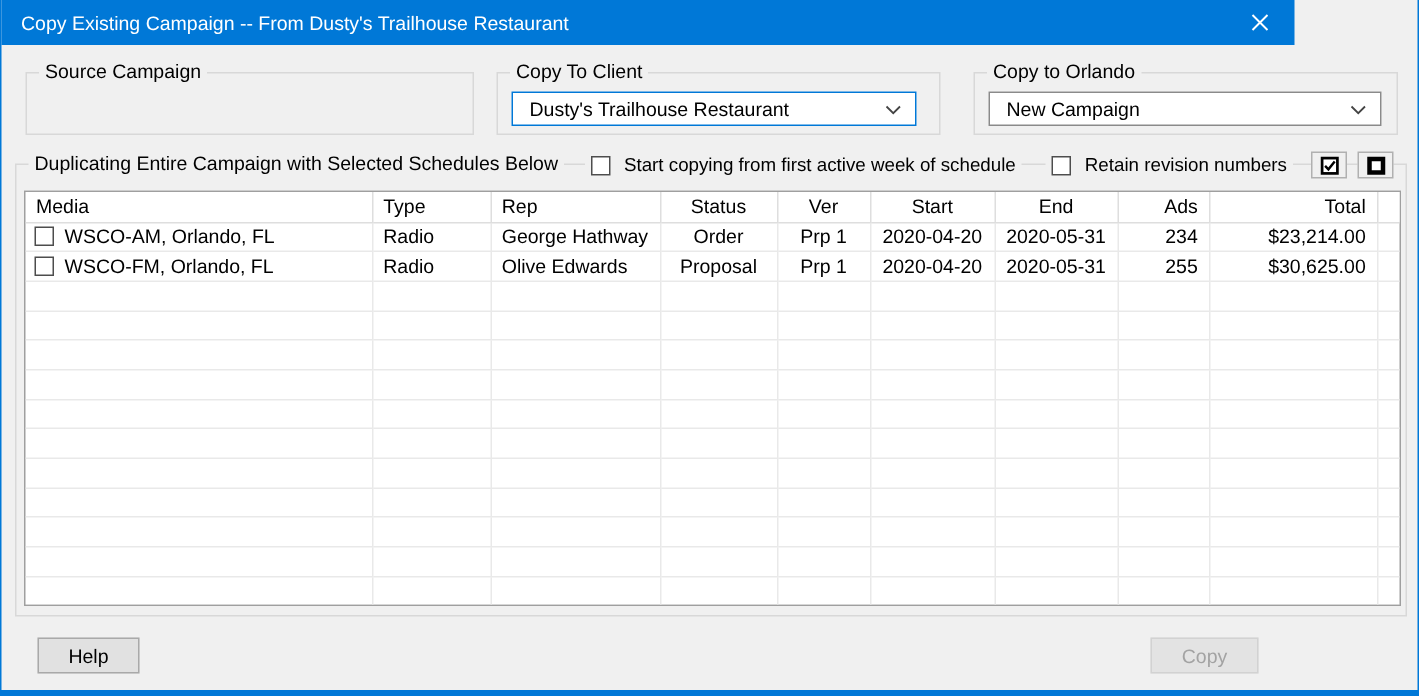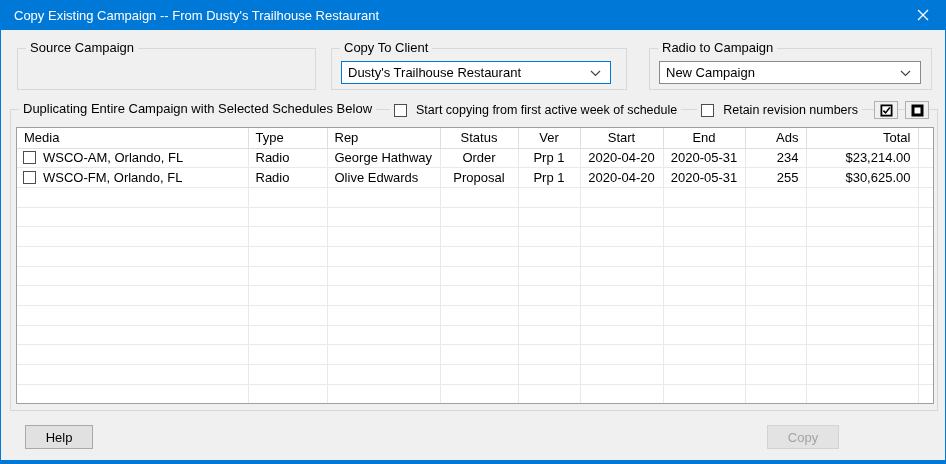--- a/index.html
+++ b/index.html
@@ -10,21 +10,21 @@
     font-family:"Liberation Sans", sans-serif; font-size:13px; color:#000;
     background:#fff; width:946px; height:464px;
   }
   .window{
     position:relative; width:946px; height:464px; background:var(--dialog);
     border-left:1px solid var(--titlebar); border-right:1px solid var(--titlebar);
     border-bottom:4px solid var(--titlebar); overflow:hidden;
   }
   
   .titlebar{
-    position:absolute; left:-1px; top:0; width:946px; height:30px;
+    position:absolute; left:-1px; top:0; width:863px; height:30px;
     background:var(--titlebar); color:#fff; display:flex; align-items:center;
     padding-left:14px; font-size:13px;
   }
   .close-btn{
     position:absolute; right:0; top:0; width:46px; height:30px;
     display:flex; align-items:center; justify-content:center; cursor:default;
   }
   
   .bodyarea{position:absolute; left:0; top:30px; right:0; bottom:0;}
   .groupbox{
@@ -38,21 +38,21 @@
   .group-client{left:330px; top:18px; width:296px; height:42px;}
   .group-campaign{left:648px; top:18px; width:283px; height:42px;}
 
   .source-input{
     position:absolute; left:9px; top:12px; width:273px; height:23px;
     background:var(--greenfield); border:1px solid #7f7f7f;
     font-family:"Liberation Sans",sans-serif; font-size:13px; padding:0 5px; color:#000;
   }
   .combobox{
     position:absolute; left:9px; top:12px; height:23px; background:#fff;
-    display:flex; align-items:center; padding:0 6px; white-space:nowrap; overflow:hidden;
+    display:flex; align-items:center; padding:0 11px; white-space:nowrap; overflow:hidden;
   }
   .combo-client{width:270px; border:1px solid var(--focus);}
   .combo-campaign{width:262px; border:1px solid #8a8a8a;}
   .combo-chevron{position:absolute; right:9px; top:8px;}
 
   
   .group-schedules{left:9px; top:79px; width:928px; height:302px;}
   .top-controls{
     position:absolute; top:71px; right:16px; height:18px;
     display:flex; align-items:center;
@@ -126,21 +126,21 @@
       <span class="gb-label">Copy To Client</span>
       <div class="combobox combo-client">
         <span>Dusty's Trailhouse Restaurant</span>
         <svg class="combo-chevron" width="11" height="7" viewBox="0 0 11 7">
           <path d="M1 1 L5.5 5.5 L10 1" stroke="#444" stroke-width="1.2" fill="none"></path>
         </svg>
       </div>
     </div>
 
     <div class="groupbox group-campaign">
-      <span class="gb-label">Radio to Campaign</span>
+      <span class="gb-label">Copy to Orlando</span>
       <div class="combobox combo-campaign">
         <span>New Campaign</span>
         <svg class="combo-chevron" width="11" height="7" viewBox="0 0 11 7">
           <path d="M1 1 L5.5 5.5 L10 1" stroke="#444" stroke-width="1.2" fill="none"></path>
         </svg>
       </div>
     </div>
 
     <div class="groupbox group-schedules">
       <span class="gb-label">Duplicating Entire Campaign with Selected Schedules Below</span>

